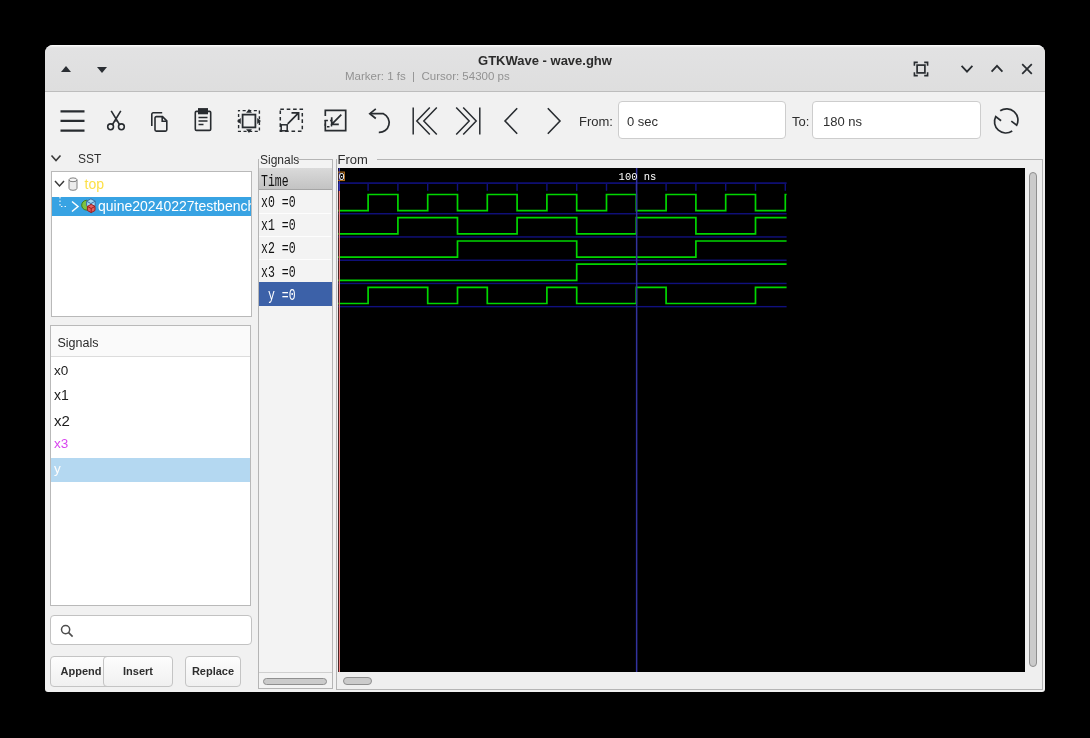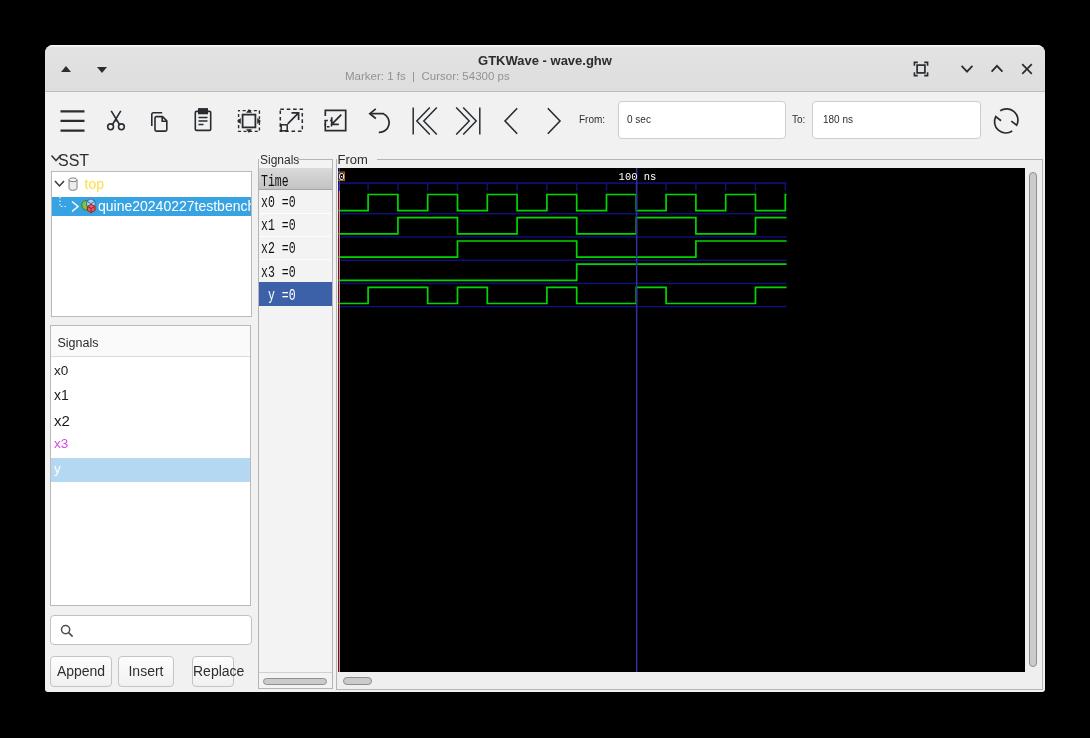--- a/index.html
+++ b/index.html
@@ -13,23 +13,23 @@
           border-bottom:1px solid #bdbdbd; }
   #title { left:345px; top:53px; width:400px; text-align:center; font-size:13px;
             font-weight:bold; color:#2c2c2c; }
   #subtitle { left:345px; top:70px; width:400px; font-size:11.5px;
                color:#929292; }
   .tri-up { width:0; height:0; border-left:5.5px solid transparent;
              border-right:5.5px solid transparent; border-bottom:6px solid #2a2e33; }
   .tri-dn { width:0; height:0; border-left:5.5px solid transparent;
              border-right:5.5px solid transparent; border-top:6px solid #2a2e33; }
   .entry { background:#fff; border:1px solid #cdcdcd; border-radius:4px; }
-  .lbl { font-size:10px; color:#2e2e2e; }
+  .lbl { font-size:13px; color:#2e2e2e; }
   .btn { background:linear-gradient(#fdfdfd,#f0f0f0); border:1px solid #c4c4c4;
-          border-radius:4px; font-size:14px; color:#2e2e2e; text-align:center; }
+          border-radius:4px; font-size:11px; color:#2e2e2e; text-align:center;font-weight:bold; }
   .panelbox { background:#fff; border:1px solid #b9b9b9; }
   .mono { font-family:"Liberation Mono", monospace; }
   .gw { font-size:16px; line-height:1; transform:scaleX(0.72); transform-origin:0 0;
          white-space:pre; }
   .thumb { background:#cbcbcb; border:1px solid #8f8f8f; border-radius:5px; }
 </style></head>
 <body>
 <div class="abs" id="win"></div>
 <div class="abs" id="hdr"></div>
 <div class="abs tri-up" style="left:60.5px;top:66px"></div>
@@ -132,21 +132,21 @@
 <div class="abs lbl" style="left:579px;top:114px">From:</div>
 <div class="abs entry" style="left:618.3px;top:101.2px;width:167.4px;height:38px"></div>
 <div class="abs lbl" style="left:627px;top:114px">0 sec</div>
 <div class="abs lbl" style="left:792px;top:114px">To:</div>
 <div class="abs entry" style="left:812.2px;top:101.2px;width:168.4px;height:38px"></div>
 <div class="abs lbl" style="left:823px;top:114px">180 ns</div>
 
 <svg class="abs" style="left:50px;top:153px" width="12" height="10" viewBox="0 0 12 10">
     <path d="M1.5,2.5 L6,7.5 L10.5,2.5" stroke="#3a3a3a" stroke-width="1.6" fill="none"></path>
   </svg>
-<div class="abs" style="left:58px;top:152px;font-size:16px;color:#2e2e2e">SST</div>
+<div class="abs" style="left:78px;top:152px;font-size:12px;color:#2e2e2e">SST</div>
 
 <div class="abs panelbox" style="left:51px;top:170.8px;width:201.3px;height:145.8px"></div>
 <svg class="abs" style="left:53.5px;top:178.5px" width="11" height="9" viewBox="0 0 11 9">
     <path d="M1,2 L5.5,7 L10,2" stroke="#3a3a3a" stroke-width="1.5" fill="none"></path>
   </svg>
 <svg style="position:absolute;left:67.5px;top:177px" width="10" height="14" viewBox="0 0 10 14">
     <path d="M1,2.8 V11.3 A4,2 0 0 0 9,11.3 V2.8" fill="#ececec" stroke="#808080" stroke-width="1"></path>
     <ellipse cx="5" cy="2.8" rx="4" ry="1.9" fill="#f6f6f6" stroke="#808080" stroke-width="1"></ellipse>
   </svg>
 <div class="abs" style="left:84.5px;top:175.5px;font-size:14px;color:#fde047">top</div>
@@ -178,22 +178,22 @@
 <div class="abs" style="left:50.5px;top:457.9px;width:199.8px;height:24.2px;background:#b4d8f1"></div>
 <div class="abs" style="left:54px;top:460.9px;font-size:13.5px;color:#fdfdfd">y</div>
 
 <div class="abs entry" style="left:49.9px;top:614.7px;width:202.2px;height:30.6px;border-color:#c2c2c2"></div>
 <svg class="abs" style="left:60px;top:623.5px" width="14" height="15" viewBox="0 0 14 15">
   <circle cx="5.6" cy="5.6" r="4.1" stroke="#4d4d4d" stroke-width="1.5" fill="none"></circle>
   <path d="M8.6,8.6 L12.6,12.6" stroke="#4d4d4d" stroke-width="1.6"></path>
 </svg>
 
 <div class="abs btn" style="left:49.9px;top:656.1px;width:62.3px;height:30.7px;line-height:29px">Append</div>
-<div class="abs btn" style="left:118px;top:656.1px;width:56px;height:30.7px;line-height:29px">Insert</div>
-<div class="abs btn" style="left:192px;top:656.1px;width:42px;height:30.7px;line-height:29px">Replace</div>
+<div class="abs btn" style="left:103px;top:656.1px;width:70px;height:30.7px;line-height:29px">Insert</div>
+<div class="abs btn" style="left:185px;top:656.1px;width:56px;height:30.7px;line-height:29px">Replace</div>
 
 <div class="abs" style="left:297px;top:159.3px;width:35px;height:1px;background:#b5b5b5"></div>
 <div class="abs" style="left:257.5px;top:159.3px;width:1px;height:529.7px;background:#b5b5b5"></div>
 <div class="abs" style="left:331.5px;top:159.3px;width:1px;height:529.7px;background:#b5b5b5"></div>
 <div class="abs" style="left:257.5px;top:688px;width:75px;height:1px;background:#b5b5b5"></div>
 <div class="abs" style="left:258.5px;top:160.3px;width:73px;height:527.7px;background:#f3f3f3"></div>
 <div class="abs" style="left:260px;top:152.5px;font-size:12px;color:#2e2e2e;z-index:6">Signals</div>
 <div class="abs" style="left:259px;top:212.9px;width:72px;height:1px;background:#fdfdfd"></div>
 <div class="abs" style="left:259px;top:236.1px;width:72px;height:1px;background:#fdfdfd"></div>
 <div class="abs" style="left:259px;top:259.3px;width:72px;height:1px;background:#fdfdfd"></div>

